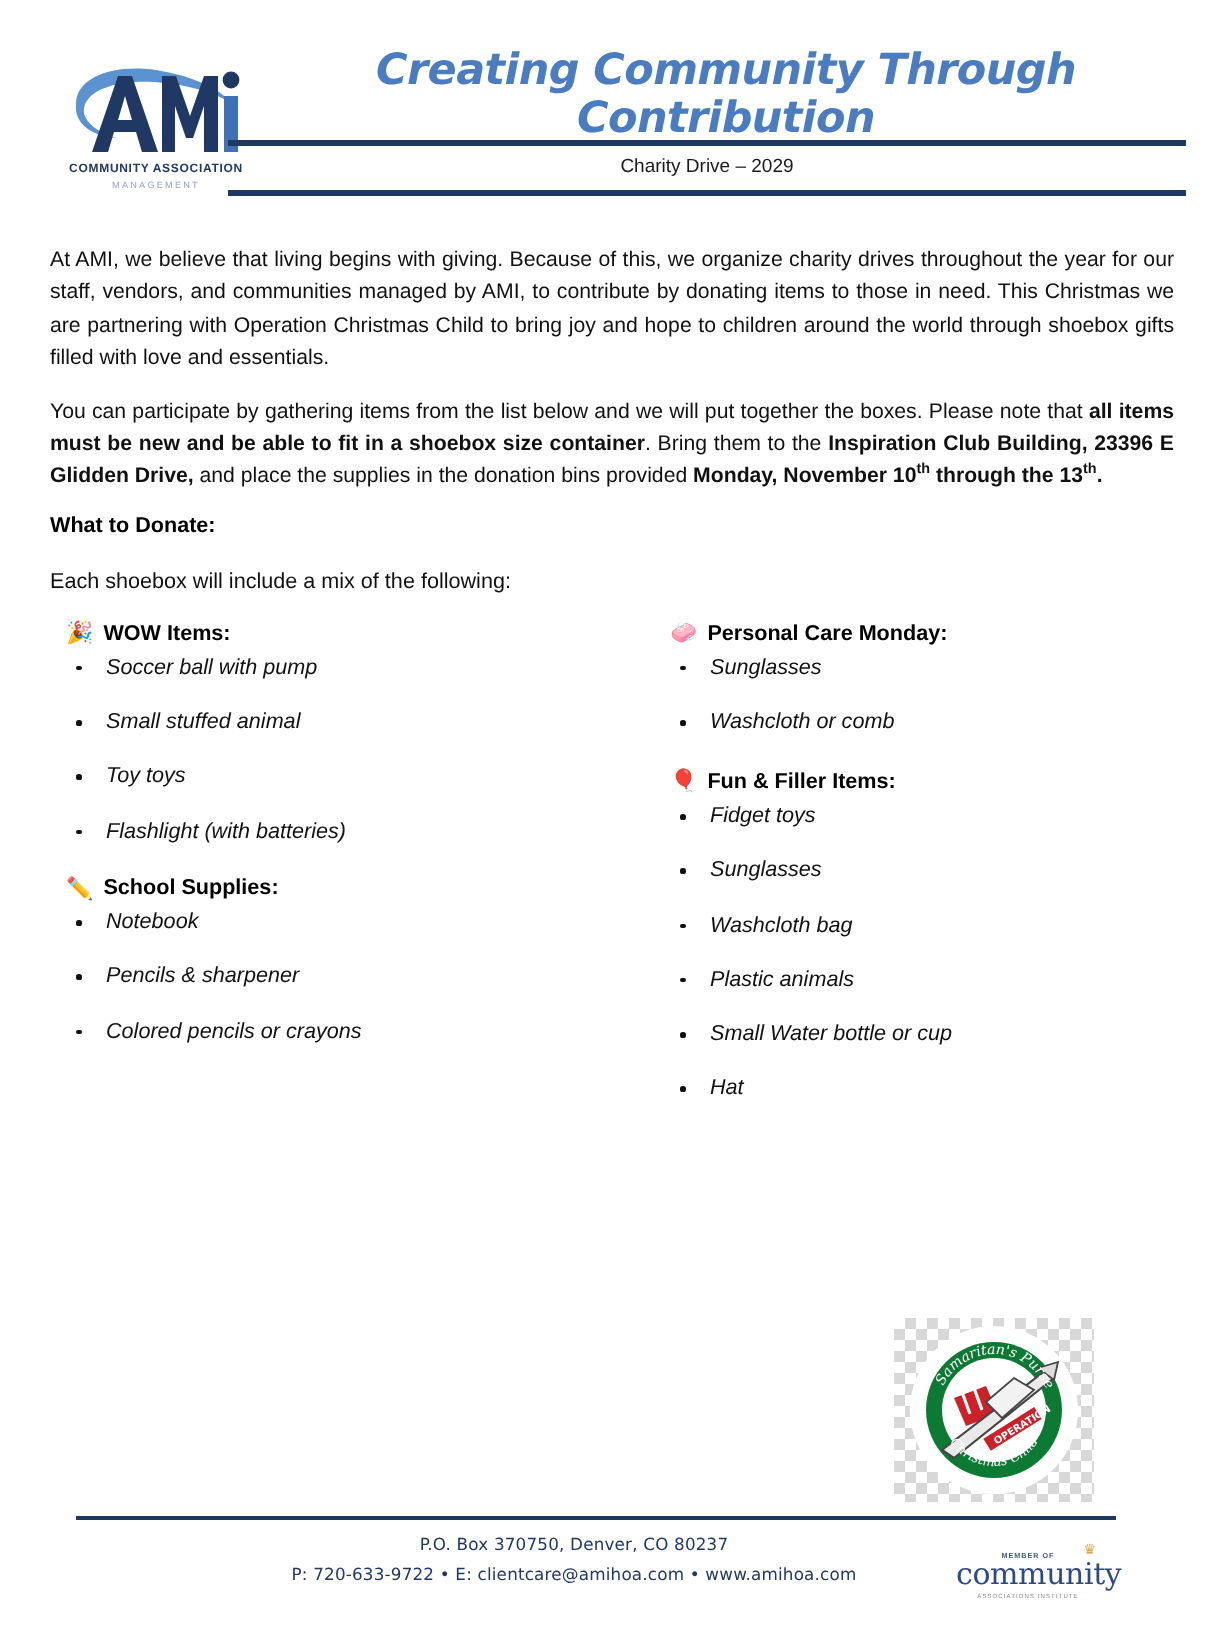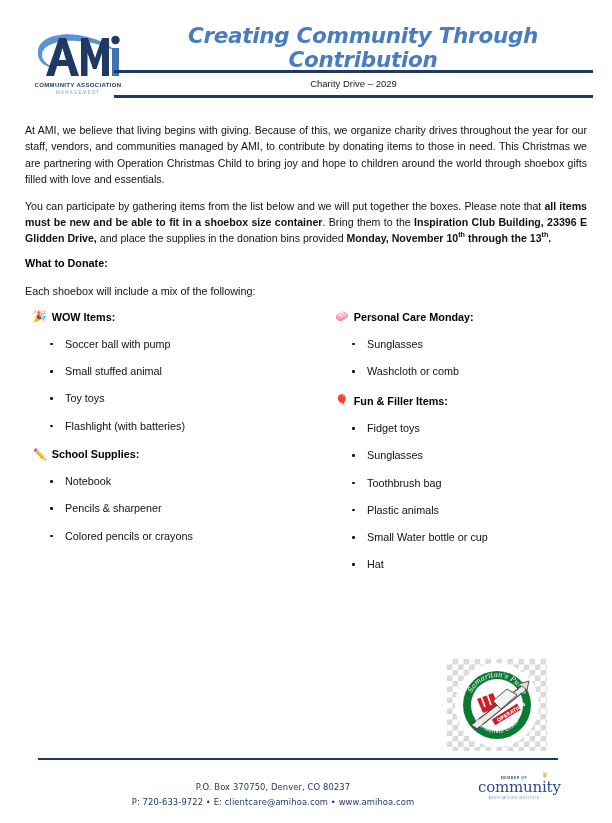--- a/index.html
+++ b/index.html
@@ -159,22 +159,23 @@
   .cat-emoji {
     font-family: "DejaVu Sans", sans-serif;
     font-size: 11px;
     margin-right: 5px;
     line-height: 1;
   }
   .cat-gap { margin-top: 18px; }
 
   ul.items {
     list-style: none;
-    margin: 16px;
+    margin: 4px;
     padding: 0;
+    font-style: italic;
   }
   ul.items li {
     position: relative;
     font-family: "Liberation Sans", sans-serif;
     font-size: 10.8px;
     color: #111111;
     line-height: 1;
     padding: 0 0 0 24px;
     margin-bottom: 16.5px;
   }
@@ -209,30 +210,29 @@
   .footer-rule {
     position: absolute;
     left: 38px;
     top: 758px;
     width: 520px;
     height: 1.6px;
     background: #1f3864;
   }
   .footer-text {
     position: absolute;
-    left: 38px;
+    left: 52px;
     top: 765px;
     width: 470px;
     text-align: center;
     font-family: "DejaVu Sans", sans-serif;
     font-size: 8.4px;
     line-height: 15px;
     color: #1f3864;
     letter-spacing: 0.1px;
-    margin-top: 15px;
   }
   .cai-logo {
     position: absolute;
     left: 478px;
     top: 776px;
     width: 72px;
     text-align: center;
     color: #2e4a86;
   }
   .cai-member {
@@ -344,21 +344,21 @@
           <li>Washcloth or comb</li>
         </ul>
 
         <div class="cat-head cat-gap">
           <span class="cat-emoji">🎈</span>
           <span>Fun &amp; Filler Items:</span>
         </div>
         <ul class="items">
           <li>Fidget toys</li>
           <li>Sunglasses</li>
-          <li>Toothbrush bag</li>
+          <li>Washcloth bag</li>
           <li>Plastic animals</li>
           <li>Small Water bottle or cup</li>
           <li>Hat</li>
         </ul>
       </div>
     </div>
   </div>
 
   <div class="occ-stamp">
     <svg width="100" height="92" viewBox="0 0 100 92" xmlns="http://www.w3.org/2000/svg">

